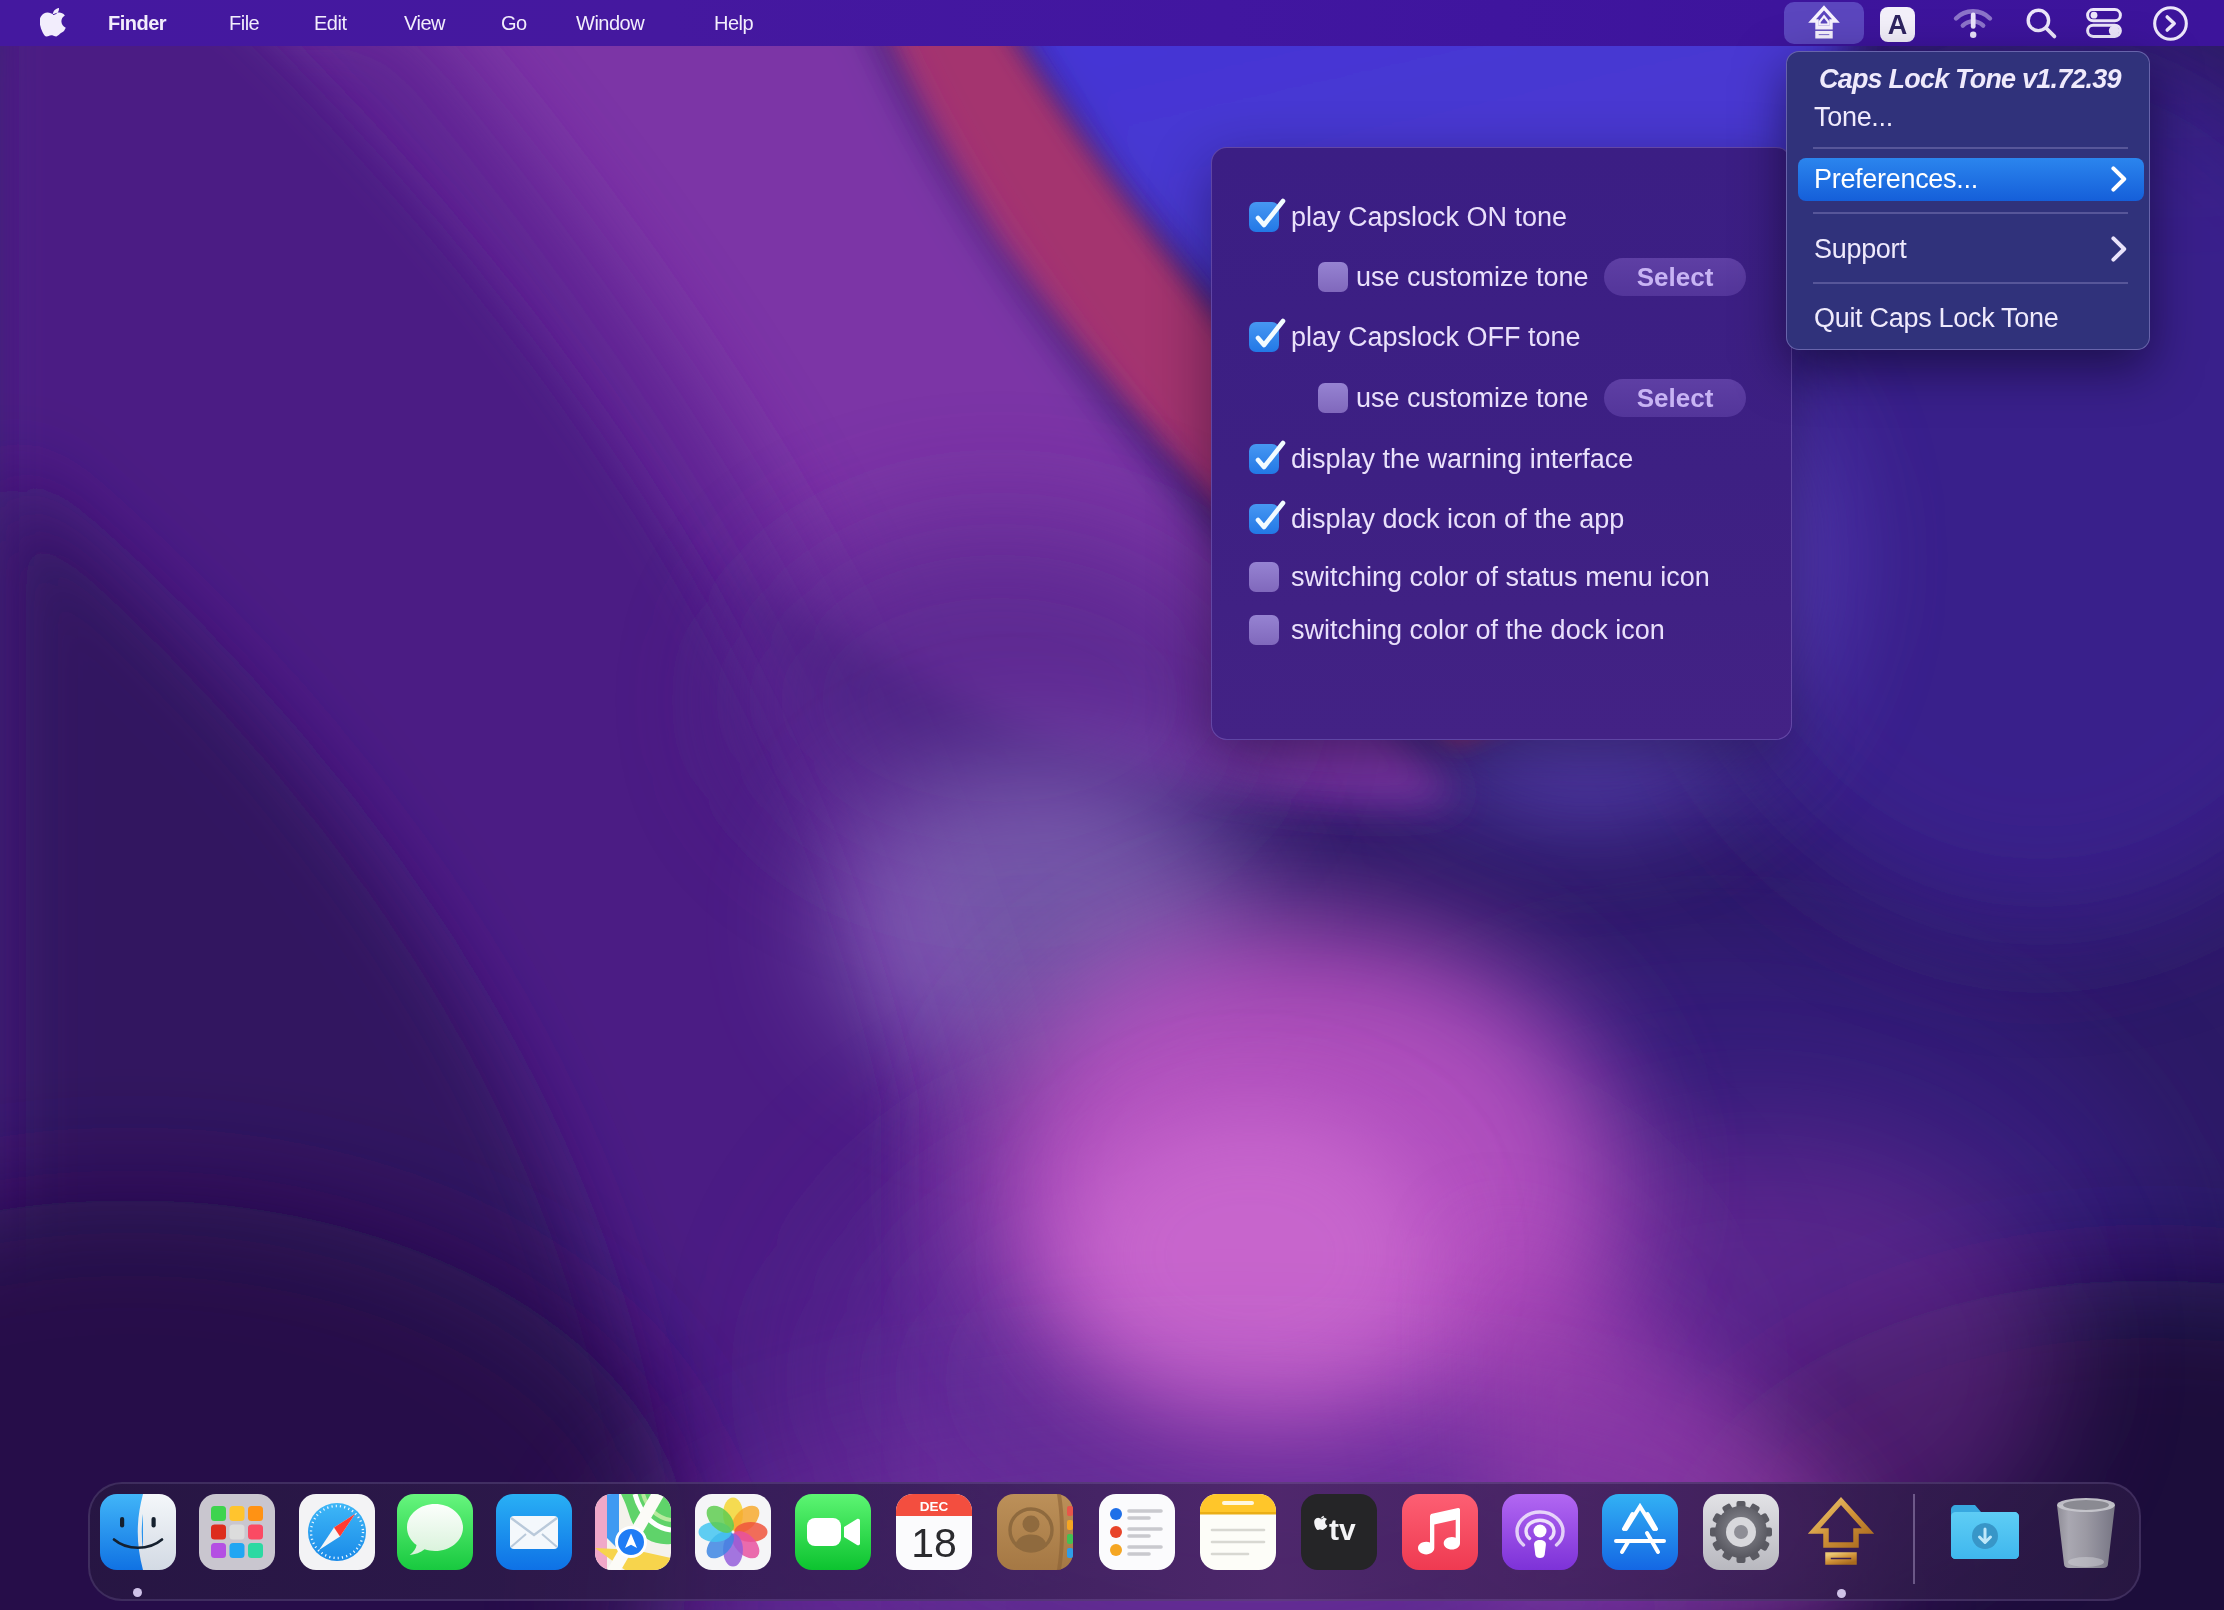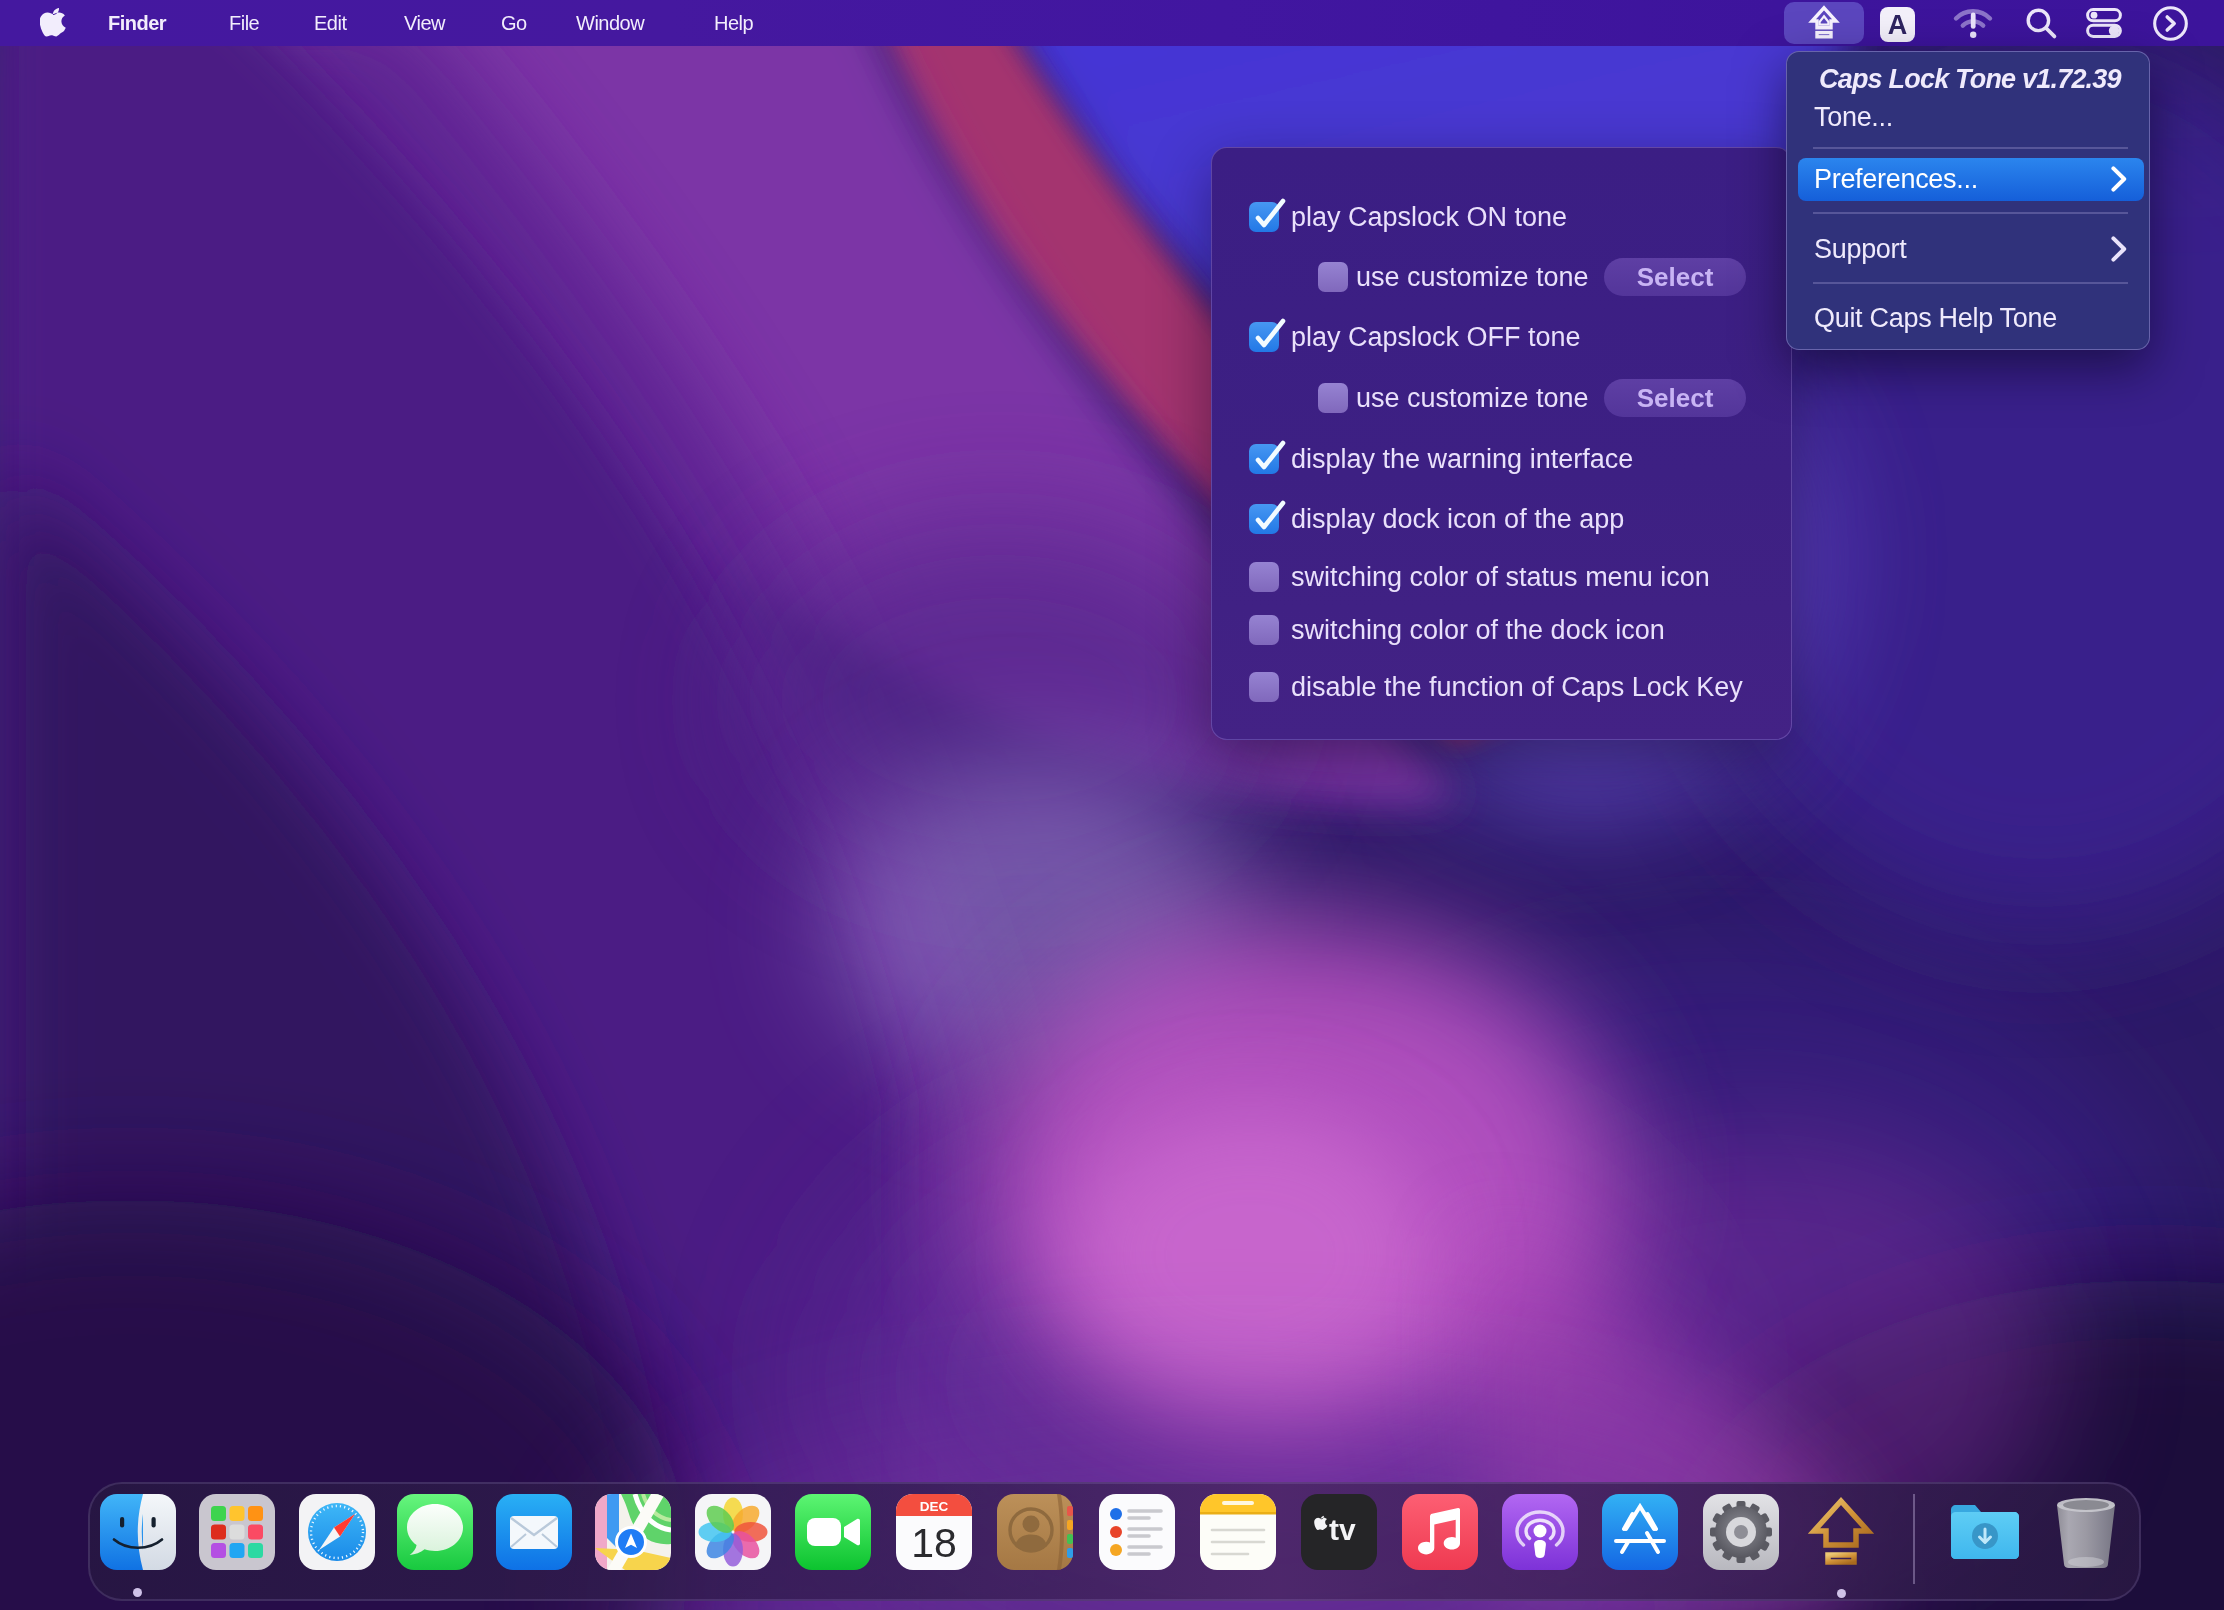--- a/index.html
+++ b/index.html
@@ -212,42 +212,38 @@
     <div class="lbl" style="left:79px">display dock icon of the app</div>
   </div>
   <div class="row" style="top:411px">
     <div class="cb off" style="left:37px"></div>
     <div class="lbl" style="left:79px">switching color of status menu icon</div>
   </div>
   <div class="row" style="top:464px">
     <div class="cb off" style="left:37px"></div>
     <div class="lbl" style="left:79px">switching color of the dock icon</div>
   </div>
-  <div class="row" style="top:521px">
-    <div class="cb off" style="left:37px"></div>
-    <div class="lbl" style="left:79px">disable the function of Caps Lock Key</div>
-  </div>
 </div>
 
 <div id="menu">
   <div class="mi" style="top:27px;left:32px;font-weight:700;font-style:italic;letter-spacing:-0.8px">Caps Lock Tone v1.72.39</div>
   <div class="mi" style="top:65px">Tone...</div>
   <div class="msep" style="top:95px"></div>
   <div id="mhi"></div>
   <div class="mi" style="top:127px;color:#ffffff">Preferences...</div>
   <svg class="chev" style="position:absolute;left:324px;top:127px" width="16" height="26" viewBox="0 0 8 13">
       <path d="M1.2,1.2 L6.6,6.5 L1.2,11.8" fill="none" stroke="#fff" stroke-width="2" stroke-linecap="round" stroke-linejoin="round"></path>
     </svg>
   <div class="msep" style="top:160px"></div>
   <div class="mi" style="top:197px">Support</div>
   <svg class="chev" style="position:absolute;left:324px;top:197px" width="16" height="26" viewBox="0 0 8 13">
       <path d="M1.2,1.2 L6.6,6.5 L1.2,11.8" fill="none" stroke="#e9e2fa" stroke-width="2" stroke-linecap="round" stroke-linejoin="round"></path>
     </svg>
   <div class="msep" style="top:230px"></div>
-  <div class="mi" style="top:266px">Quit Caps Help Tone</div>
+  <div class="mi" style="top:266px">Quit Caps Lock Tone</div>
 </div>
 
 <div id="dock"></div>
 
 <svg class="di" style="left:100px" viewBox="0 0 76 76">
   <defs>
     <linearGradient id="fL" x1="0" y1="0" x2="0" y2="1">
         <stop offset="0" stop-color="#41b5f8"></stop>
         <stop offset="1" stop-color="#1072e3"></stop>
       </linearGradient>

